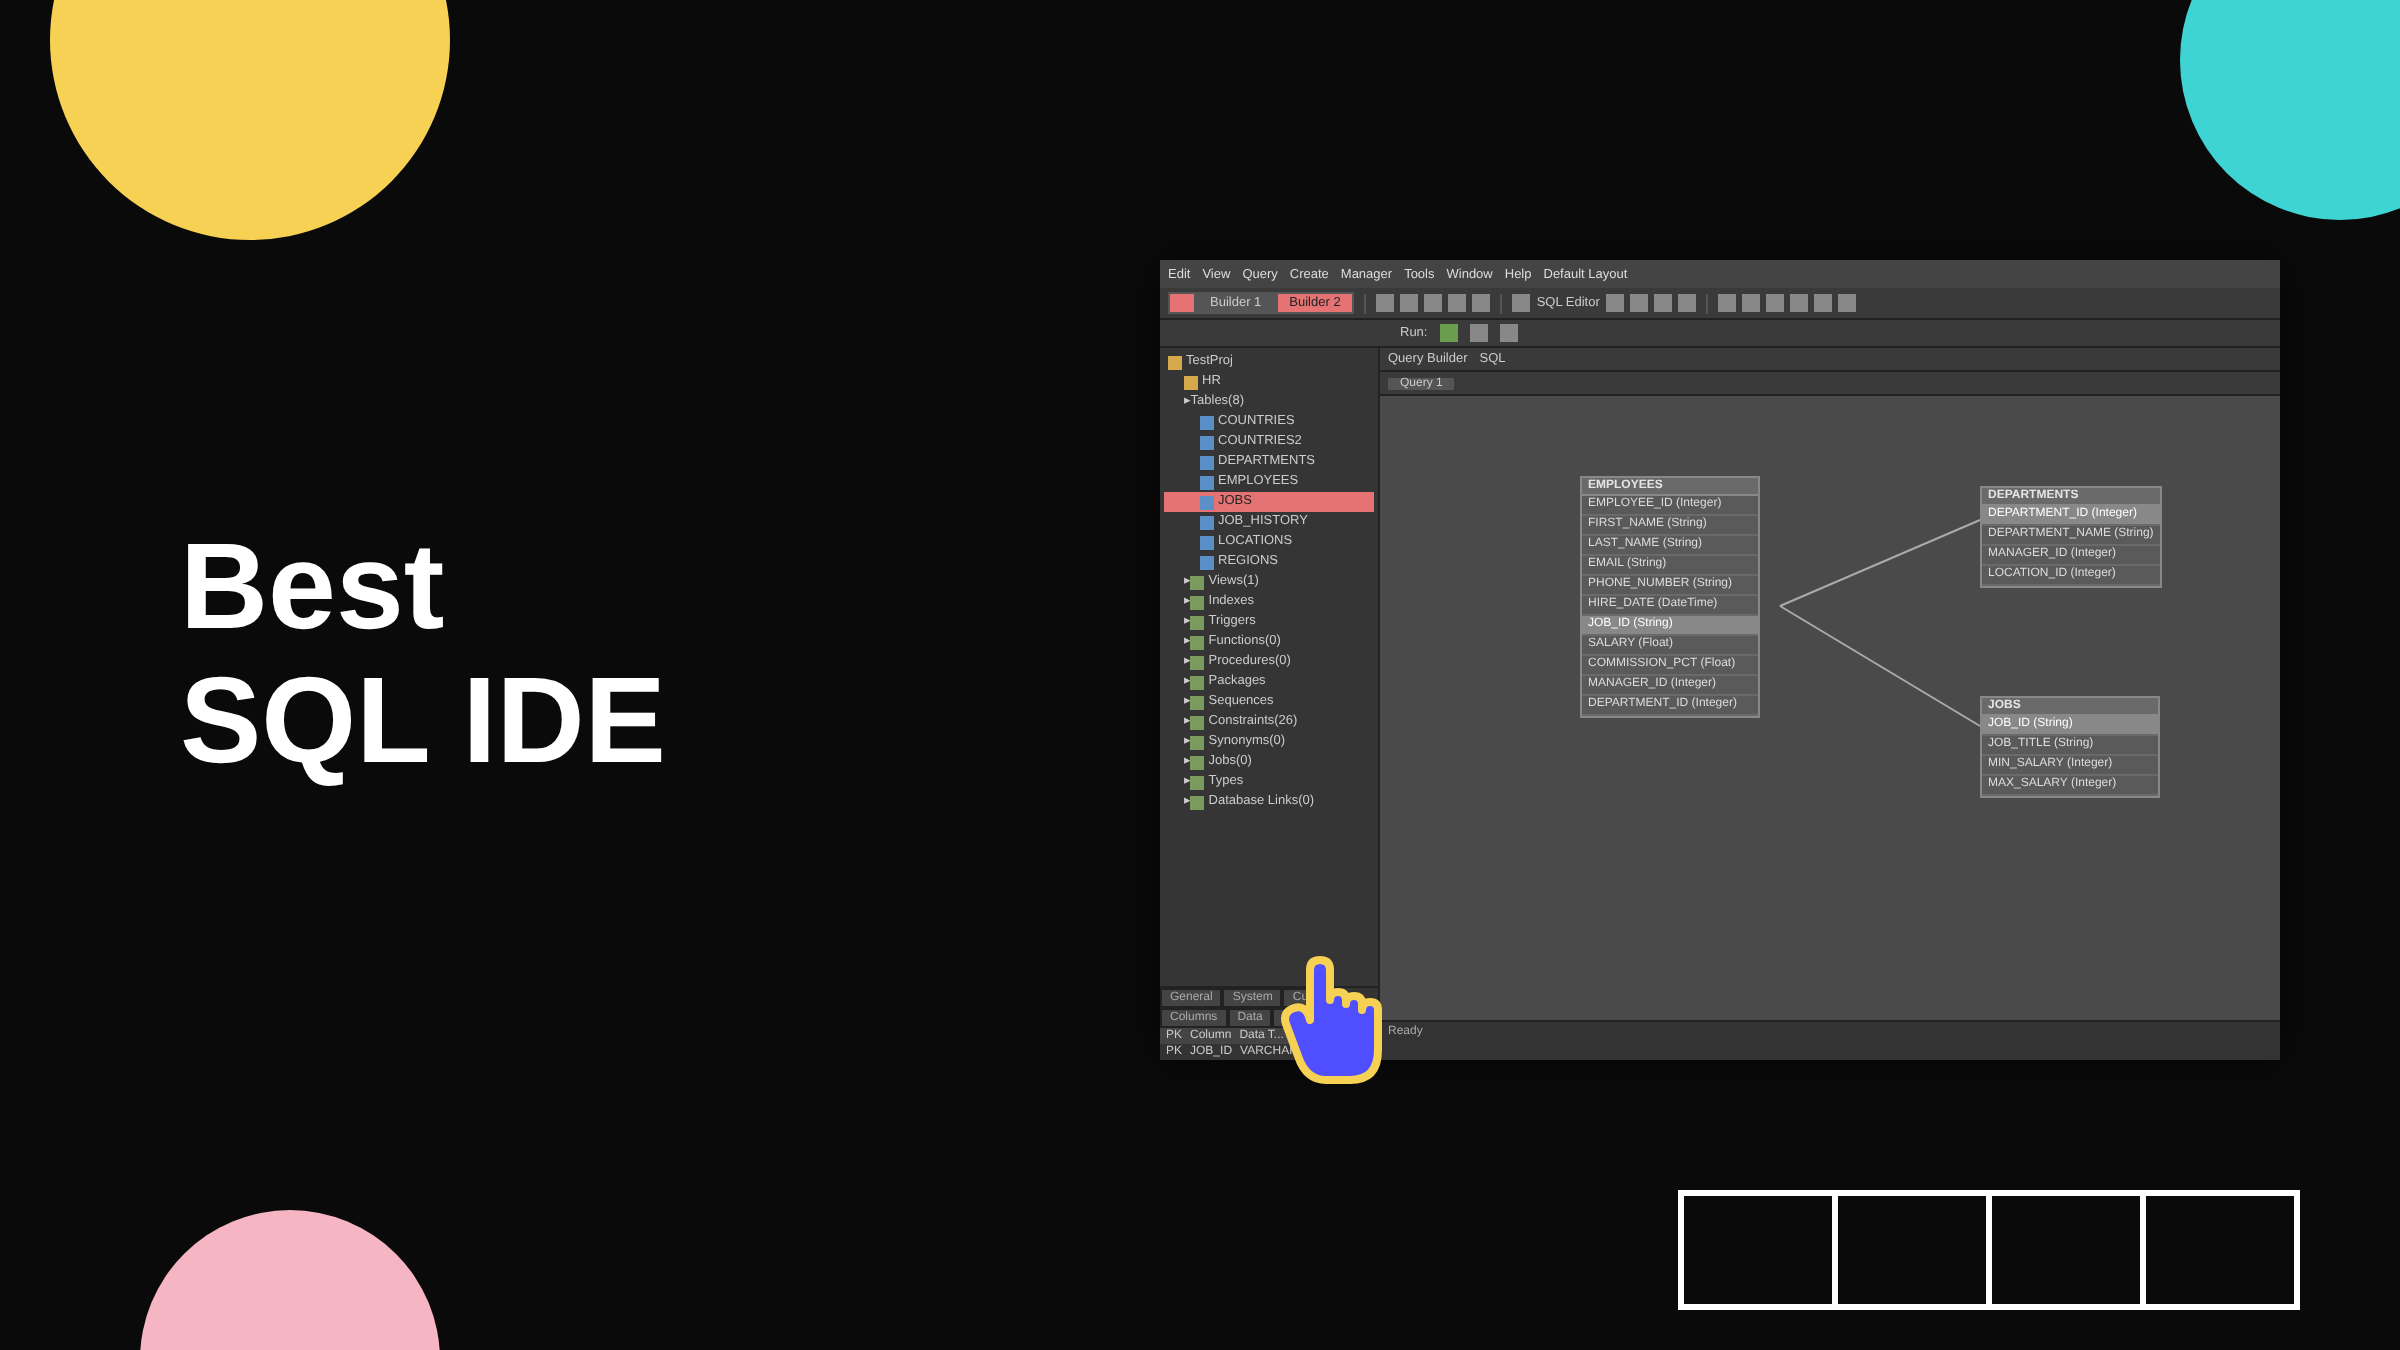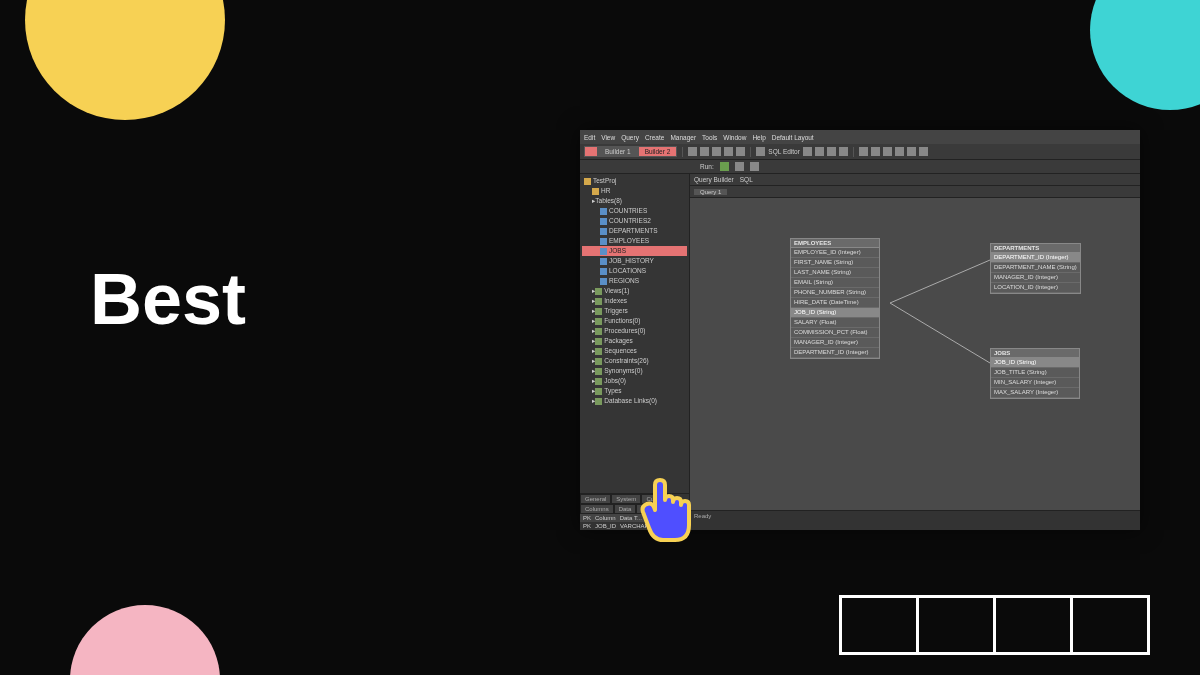--- a/index.html
+++ b/index.html
@@ -42,21 +42,21 @@
   .grid-cell {
     width: 80px; height: 60px;
     border: 3px solid #fff;
     margin-left: -3px;
   }
   .headline {
     position: absolute;
     top: 260px; left: 90px;
     color: #fff;
     font-weight: 900;
-    font-size: 72px;
+    font-size: 61px;
     line-height: 1.1;
   }
   
   .ide {
     position: absolute;
     top: 130px; left: 580px;
     width: 560px; height: 400px;
     background: #3c3c3c;
     font-size: 7px;
     color: #ccc;
@@ -207,20 +207,21 @@
 
 <div class="grid-deco">
   <div class="grid-cell"></div>
     <div class="grid-cell"></div>
     <div class="grid-cell"></div>
     <div class="grid-cell"></div>
 </div>
 
 <div class="headline">
   <div>Best</div>
+  <div>SQL IDE</div>
 </div>
 
 <div class="ide">
   <div class="menubar">
     <span>Edit</span>
     <span>View</span>
     <span>Query</span>
     <span>Create</span>
     <span>Manager</span>
     <span>Tools</span>

